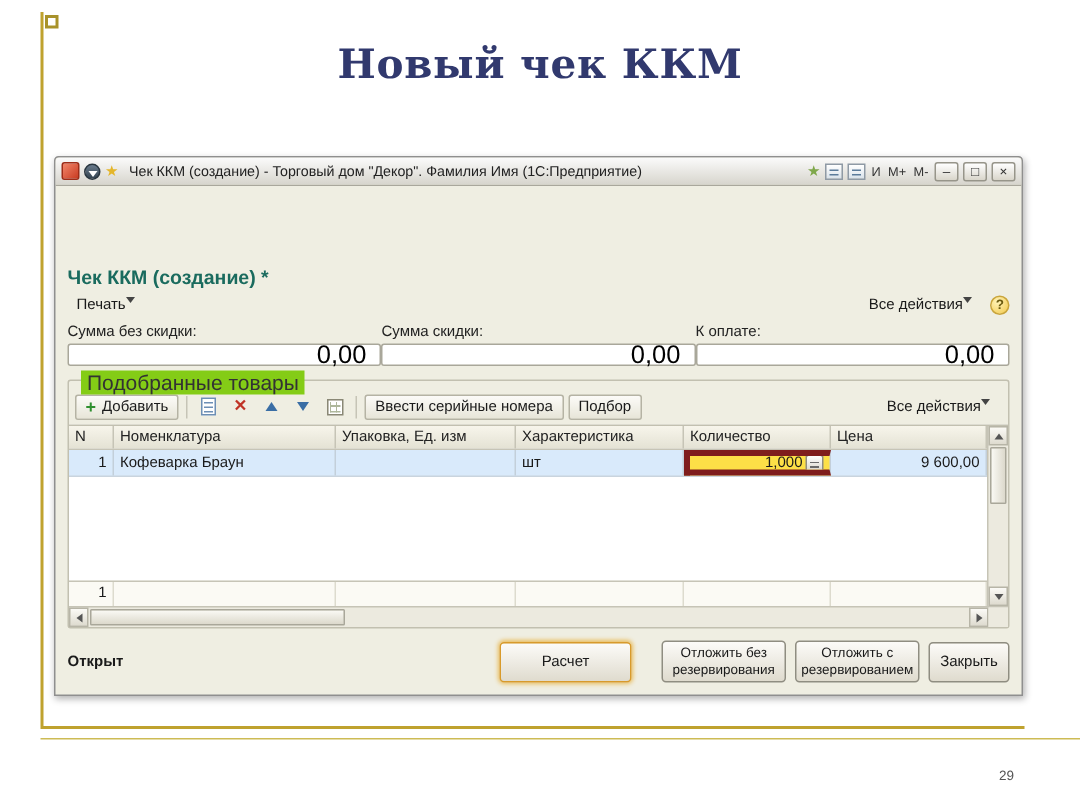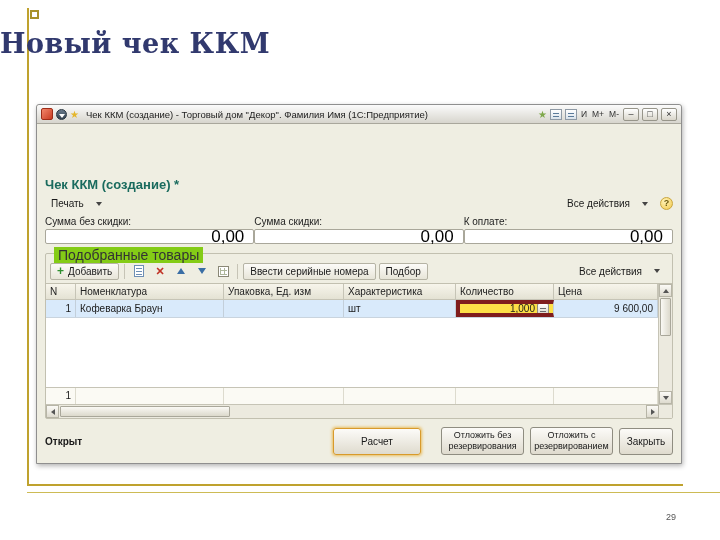--- a/index.html
+++ b/index.html
@@ -12,20 +12,21 @@
   }
   .slide { position:absolute; inset:0; background:#ffffff; }
 
   
   .deco-left-bar { position:absolute; left:27px; top:8px; width:2px; height:476px; background:#BFA22E; }
   .deco-square { position:absolute; left:30px; top:10px; width:9px; height:9px; border:2px solid #A8922A; background:#fff; }
   .deco-line-1 { position:absolute; left:27px; top:484px; width:656px; height:2px; background:#BFA22E; }
   .deco-line-2 { position:absolute; left:27px; top:492px; width:693px; height:1px; background:#CDBB55; }
   .slide-title {
     position:absolute; top:28px; left:0; width:100%;
+    text-align:center;
     font-family:"DejaVu Serif", serif;
     font-size:27px; font-weight:bold; color:#31396E; letter-spacing:.5px;
   }
   .page-number { position:absolute; right:44px; bottom:18px; font-size:9px; color:#555; }
 
   
   .window {
     position:absolute; left:36px; top:104px; width:646px; height:360px;
     border:1px solid #8f8f8f; border-radius:3px 3px 0 0;
     background:#EFEEE2;
@@ -50,21 +51,21 @@
   .tb-mem { font-size:8.5px; color:#333; padding:0 1px; }
   .win-btn {
     width:16px; height:13px; border:1px solid #97958A; border-radius:2px;
     background:linear-gradient(#FFFFFF,#D9D6CB);
     font-size:9px; line-height:11px; text-align:center; color:#333;
   }
 
   .form-header { padding:5px 8px 2px; font-size:13px; font-weight:bold; color:#1A6B5E;margin-top:48px; }
 
   .menu-row { display:flex; align-items:center; gap:4px; padding:2px 8px 3px; }
-  .menu-item { display:inline-flex; align-items:center; gap:12px; padding:1px 5px; border:1px solid transparent; border-radius:2px; }
+  .menu-item { display:inline-flex; gap:0; padding:1px 5px; border:1px solid transparent; border-radius:2px; }
   .caret { width:0; height:0; border-left:3px solid transparent; border-right:3px solid transparent; border-top:4px solid #444; display:inline-block; }
   .menu-right { margin-left:auto; display:flex; align-items:center; gap:6px; }
   .help-circle {
     width:13px; height:13px; border-radius:50%;
     background:radial-gradient(circle at 35% 30%, #FFF3B8, #F2C94C);
     border:1px solid #C9A53C; color:#6B5A10; font-weight:bold;
     font-size:9px; line-height:11px; text-align:center;
   }
 
   .fields-row { display:flex; padding:2px 8px 7px; }

